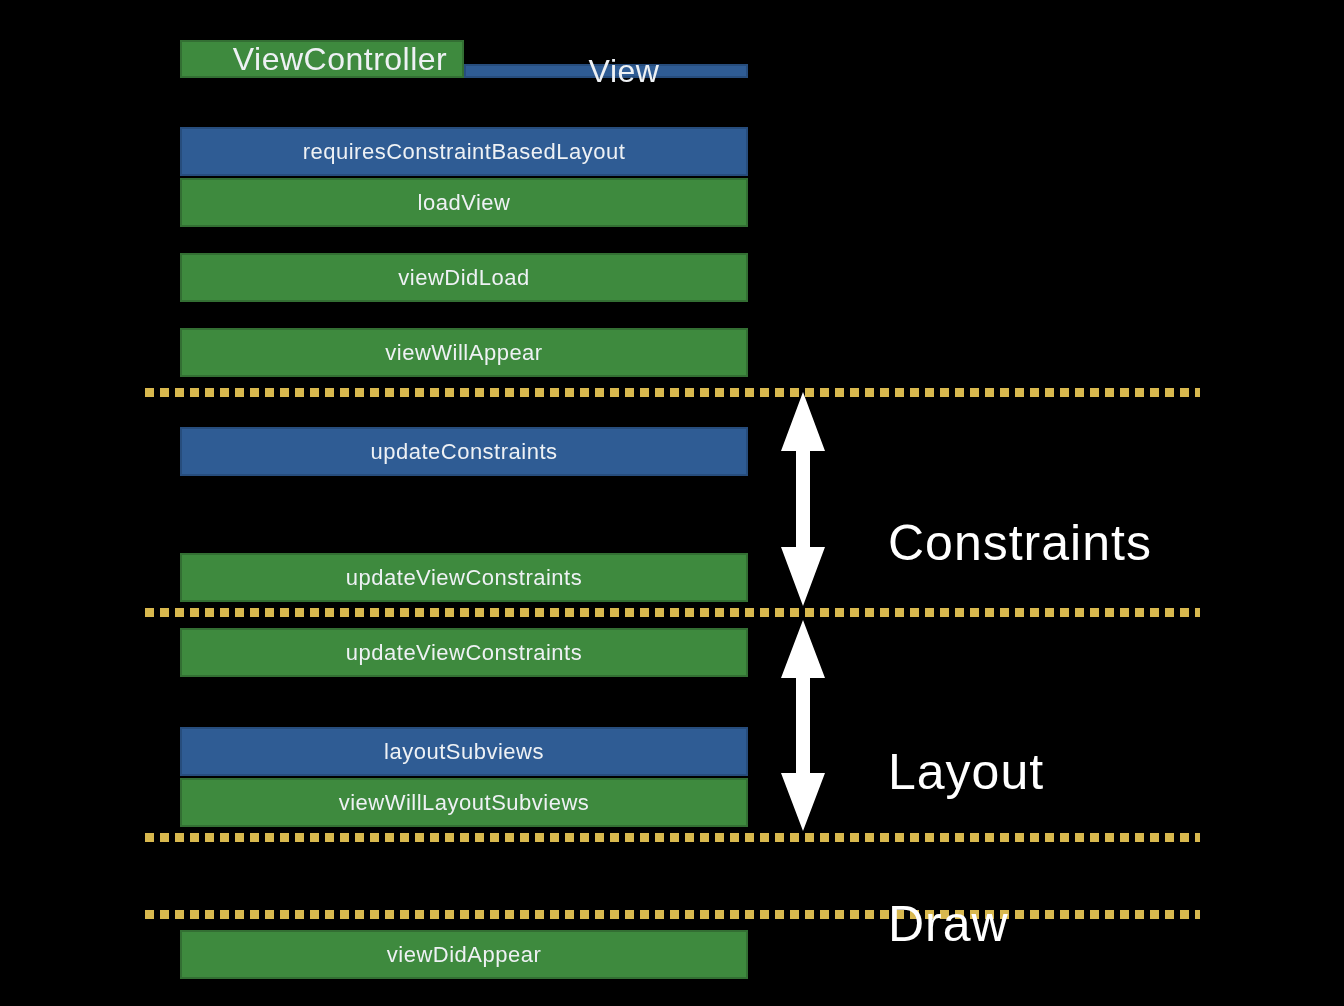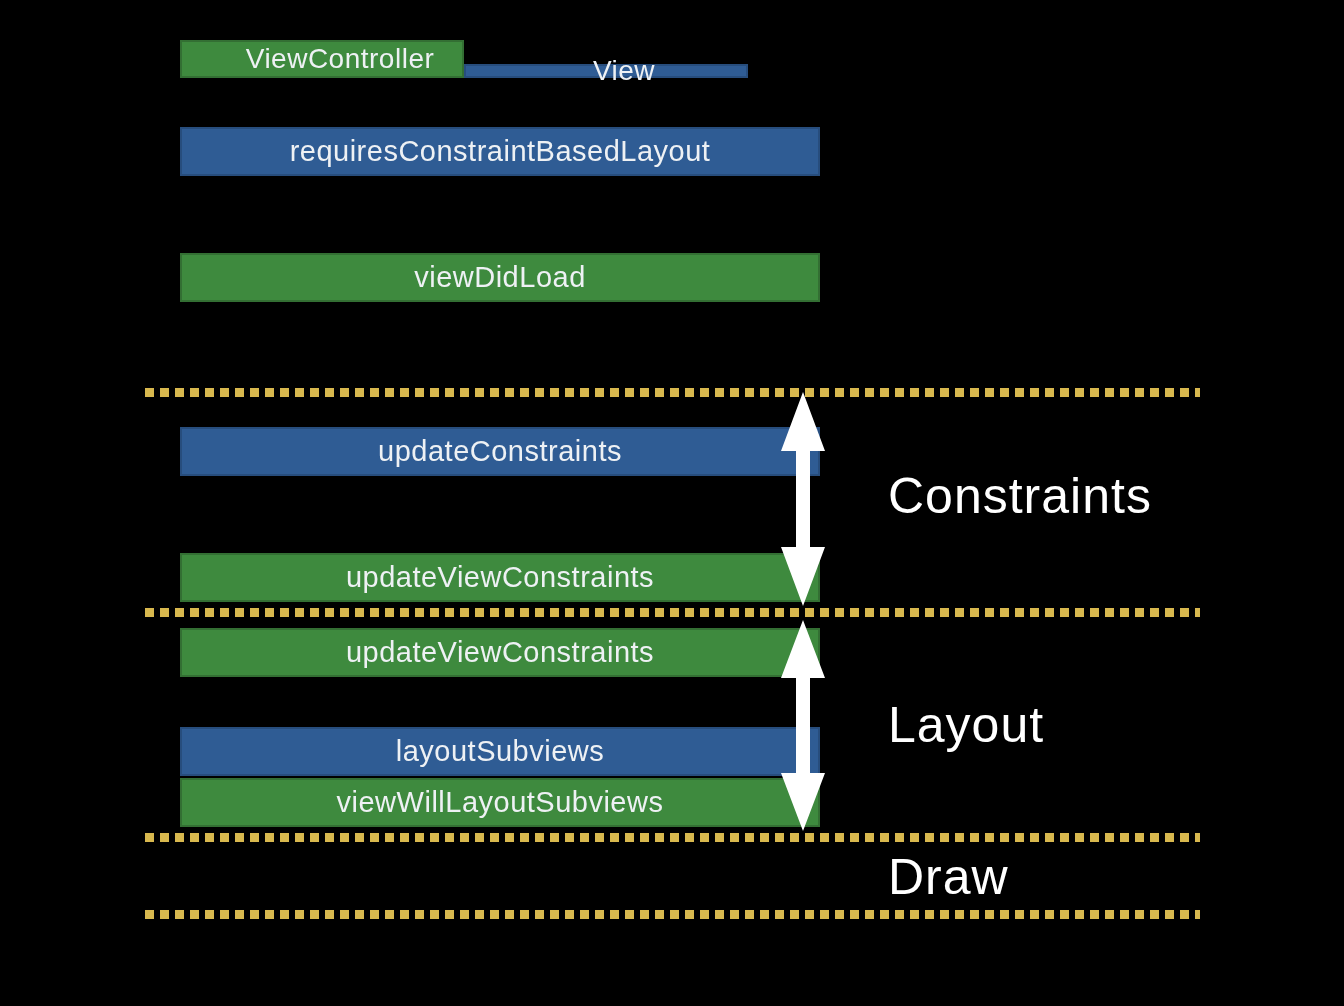--- a/index.html
+++ b/index.html
@@ -22,36 +22,36 @@
     top: 40px;
     width: 568px;
     height: 38px;
     display: flex;
   }
   .legend-half {
     flex: 1 1 50%;
     display: flex;
     align-items: center;
     justify-content: center;
-    font-size: 28px;
+    font-size: 32px;
     letter-spacing: 0.5px;
     color: var(--text-white, #eef1f4);
     box-sizing: border-box;
     padding-left: 36px;
   }
   
   .bar {
     position: absolute;
     left: 180px;
-    width: 640px;
+    width: 568px;
     height: 49px;
     display: flex;
     align-items: center;
     justify-content: center;
-    font-size: 29px;
+    font-size: 22px;
     letter-spacing: 0.5px;
     color: var(--text-white, #eef1f4);
     box-sizing: border-box;
   }
   [data-owner="viewcontroller"] {
     background: var(--viewcontroller-green, #3e8a3e);
     border: 2px solid var(--viewcontroller-border, #336f33);
   }
   [data-owner="view"] {
     background: var(--view-blue, #2f5c94);
@@ -86,42 +86,46 @@
   .phase-arrow polygon { fill: var(--arrow-white, #fff); }
   
   .phase-label {
     position: absolute;
     left: 888px;
     font-size: 50px;
     line-height: 52px;
     color: var(--arrow-white, #fff);
     letter-spacing: 1px;
     white-space: nowrap;
+    margin-top: 47px;
   }
   .label-constraints { top: 470px; }
   .label-layout      { top: 699px; }
   .label-draw        { top: 851px; }
 </style>
 </head>
 <body>
 
 <div class="canvas">
 
   <div class="legend">
     <div class="legend-half" data-owner="viewcontroller">ViewController</div>
     <div class="legend-half" data-owner="view">View</div>
   </div>
 
   <div class="bar" style="top:103px" data-owner="view">requiresConstraintBasedLayout</div>
+  <div class="bar" style="top:178px" data-owner="viewcontroller">loadView</div>
   <div class="bar" style="top:253px" data-owner="viewcontroller">viewDidLoad</div>
+  <div class="bar" style="top:328px" data-owner="viewcontroller">viewWillAppear</div>
   <div class="bar" style="top:403px" data-owner="view">updateConstraints</div>
   <div class="bar" style="top:553px" data-owner="viewcontroller">updateViewConstraints</div>
   <div class="bar" style="top:628px" data-owner="viewcontroller">updateViewConstraints</div>
   <div class="bar" style="top:703px" data-owner="view">layoutSubviews</div>
   <div class="bar" style="top:778px" data-owner="viewcontroller">viewWillLayoutSubviews</div>
+  <div class="bar" style="top:930px" data-owner="viewcontroller">viewDidAppear</div>
 
   <div class="divider divider-1"></div>
   <div class="divider divider-2"></div>
   <div class="divider divider-3"></div>
   <div class="divider divider-4"></div>
 
   <div class="phase-arrow arrow-constraints">
     <svg viewBox="0 0 44 218" preserveAspectRatio="none" aria-hidden="true">
       <polygon points="22,0 44,60 29,60 29,158 44,158 22,218 0,158 15,158 15,60 0,60"></polygon>
     </svg>

